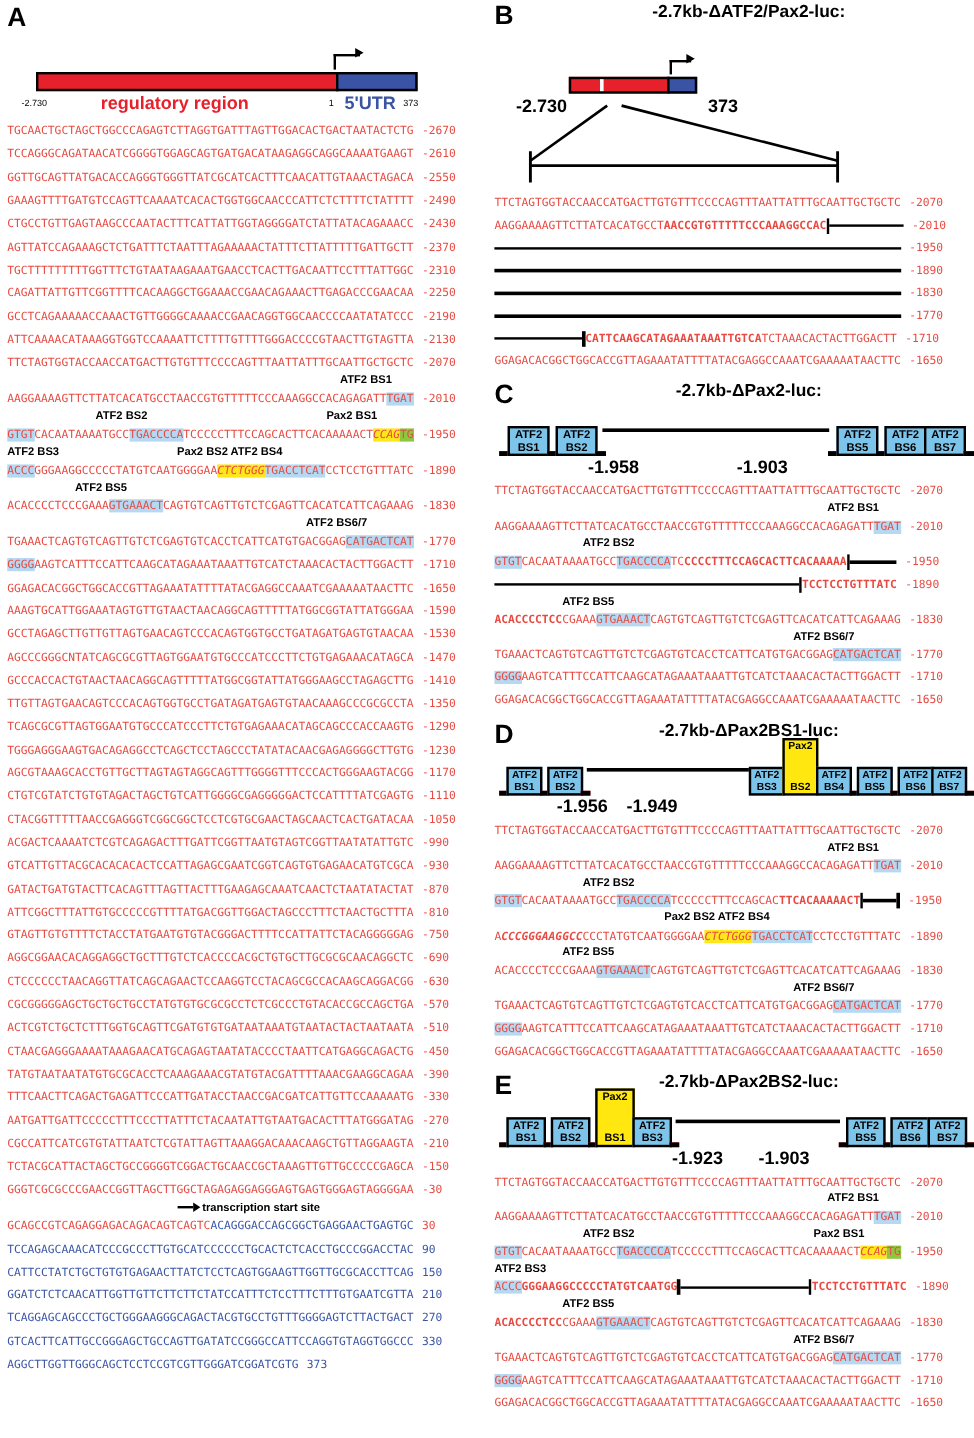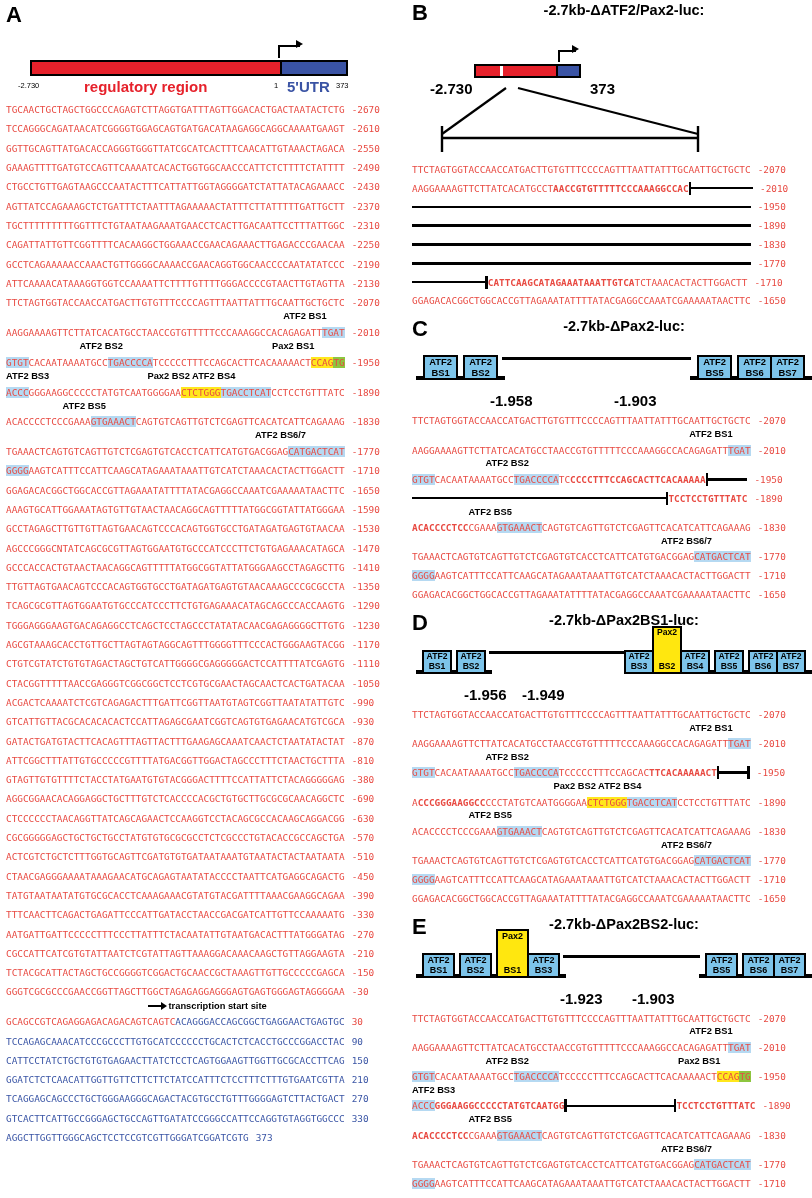--- a/index.html
+++ b/index.html
@@ -11,23 +11,23 @@
   .pletter{font:bold 22px "Liberation Sans",sans-serif;color:#000;}
 
   
   .seqblock{width:100%;}
   .seq-row{display:flex;align-items:center;height:19.3px;
     font:9.4px "DejaVu Sans Mono",monospace;color:#e84a42;white-space:nowrap;}
   #colR .seq-row{height:18.8px;}
   .seq-row .num{margin-left:7px;color:#e84a42;}
   .sg{display:inline-block;}
   .sg.b{font-weight:bold;}
-  .sg.bi{font-weight:bold;}
+  .sg.bi{font-weight:bold;font-style:italic;}
   .sg.hb{background:#b5d9f2;}
-  .sg.hy{background:#ffe71c;}
+  .sg.hy{background:#ffe71c;font-style:italic;}
   .sg.hg{background:#8dc63f;}
   .sg.u{color:#3a55a5;}
   .seq-row.utr{color:#3a55a5;}
   .seq-row.utr .num{color:#3a55a5;}
   .rule{height:2.6px;background:#000;align-self:center;}
   .tick{width:2.4px;height:13px;background:#000;align-self:center;}
 
   .lab-row{position:relative;height:10.5px;}
   .site-lab{position:absolute;top:-1px;font:bold 9.3px "Liberation Sans",sans-serif;
     color:#000;white-space:nowrap;}
@@ -67,21 +67,21 @@
 
   
   .construct-row{display:flex;align-items:center;margin:3px 0 0 4px;}
   .cgroup{display:flex;align-items:flex-end;height:43px;}
   .sliver{width:9px;background:#e6212b;border:2px solid #000;margin-right:-2px;box-sizing:border-box;}
   .cbox{width:35px;background:#7dc4ea;border:2px solid #000;margin-right:-2px;box-sizing:border-box;
     display:flex;flex-direction:column;justify-content:center;align-items:center;
     font:bold 9.4px "Liberation Sans",sans-serif;line-height:10.5px;color:#000;text-align:center;}
   .cbox.pax{background:#ffe70f;gap:24px;}
   .del-line{flex:1;height:3px;background:#000;margin:0 -1px;align-self:center;}
-  .cl-row{position:relative;height:19px;margin-top:12px;text-align:right;}
+  .cl-row{position:relative;height:19px;margin-top:1px;text-align:right;}
   .cl-lab{position:absolute;font:bold 15px "Liberation Sans",sans-serif;color:#000;}
   .cw-panelD .cbox{width:30px;font-size:8.6px;line-height:9.8px;}
   .cw-panelD .sliver{width:8px;}
   .cw-panelE .cbox{width:33px;font-size:9px;}
   .cw-panelE .sliver{width:8px;}
 </style>
 </head>
 <body>
 
 <div id="fig">
@@ -253,21 +253,21 @@
         <div class="seq-row">
           <span class="sg p">GATACTGATGTACTTCACAGTTTAGTTACTTTGAAGAGCAAATCAACTCTAATATACTAT</span>
           <span class="num">-870</span>
         </div>
         <div class="seq-row">
           <span class="sg p">ATTCGGCTTTATTGTGCCCCCGTTTTATGACGGTTGGACTAGCCCTTTCTAACTGCTTTA</span>
           <span class="num">-810</span>
         </div>
         <div class="seq-row">
           <span class="sg p">GTAGTTGTGTTTTCTACCTATGAATGTGTACGGGACTTTTCCATTATTCTACAGGGGGAG</span>
-          <span class="num">-380</span>
+          <span class="num">-750</span>
         </div>
         <div class="seq-row">
           <span class="sg p">AGGCGGAACACAGGAGGCTGCTTTGTCTCACCCCACGCTGTGCTTGCGCGCAACAGGCTC</span>
           <span class="num">-690</span>
         </div>
         <div class="seq-row">
           <span class="sg p">CTCCCCCCTAACAGGTTATCAGCAGAACTCCAAGGTCCTACAGCGCCACAAGCAGGACGG</span>
           <span class="num">-630</span>
         </div>
         <div class="seq-row">

